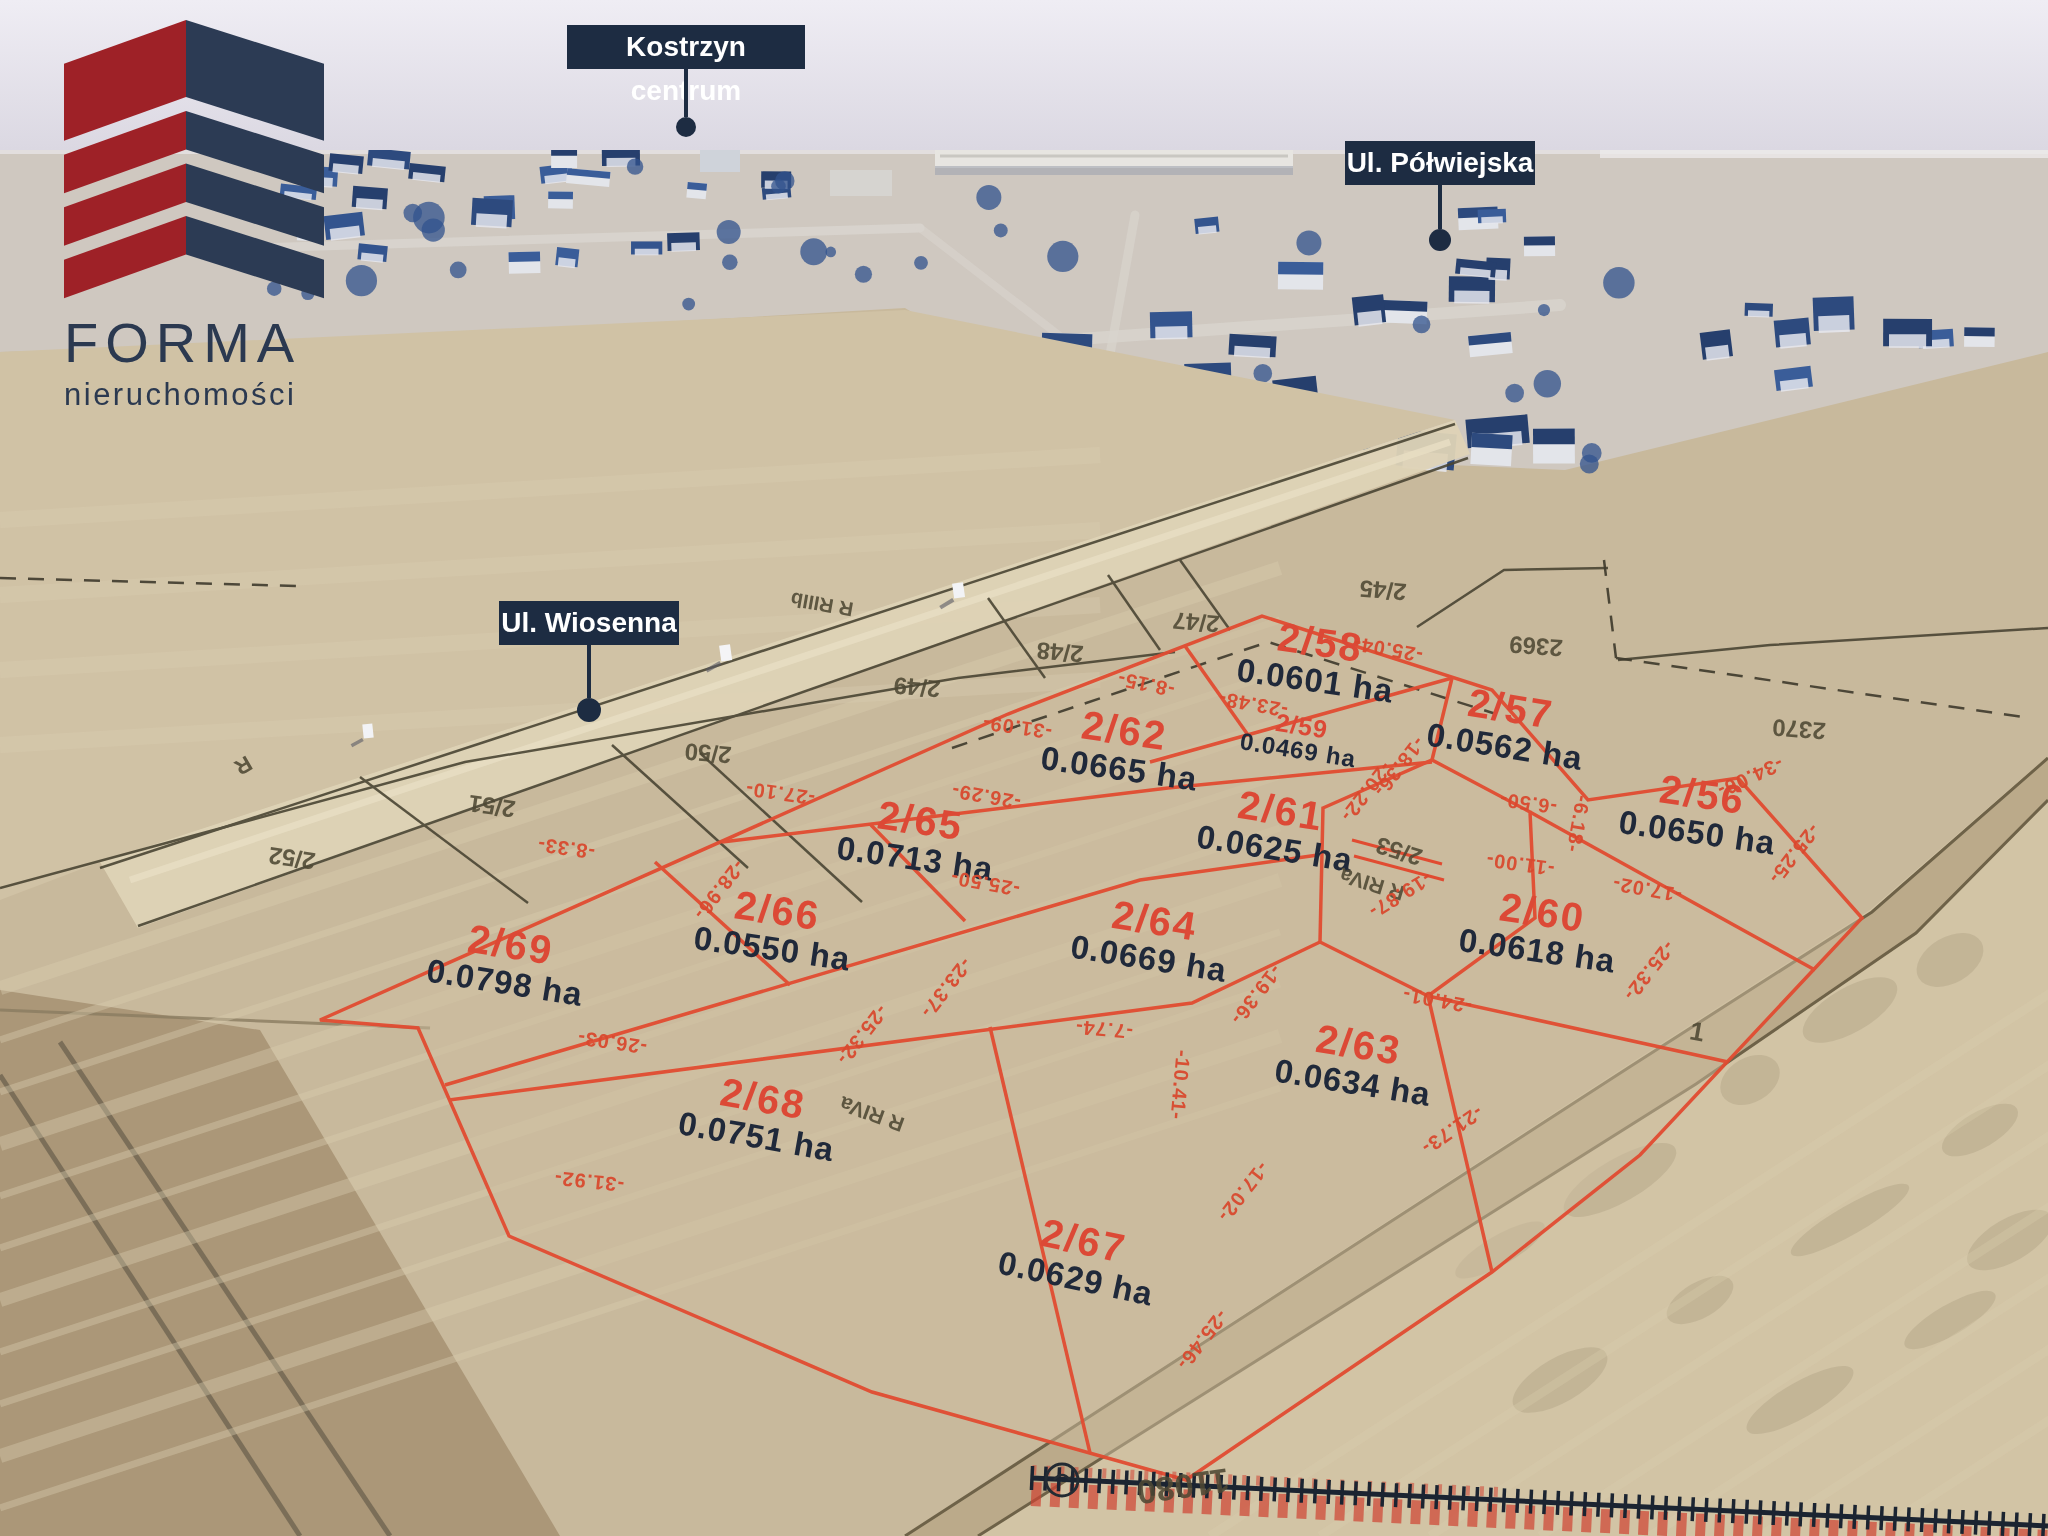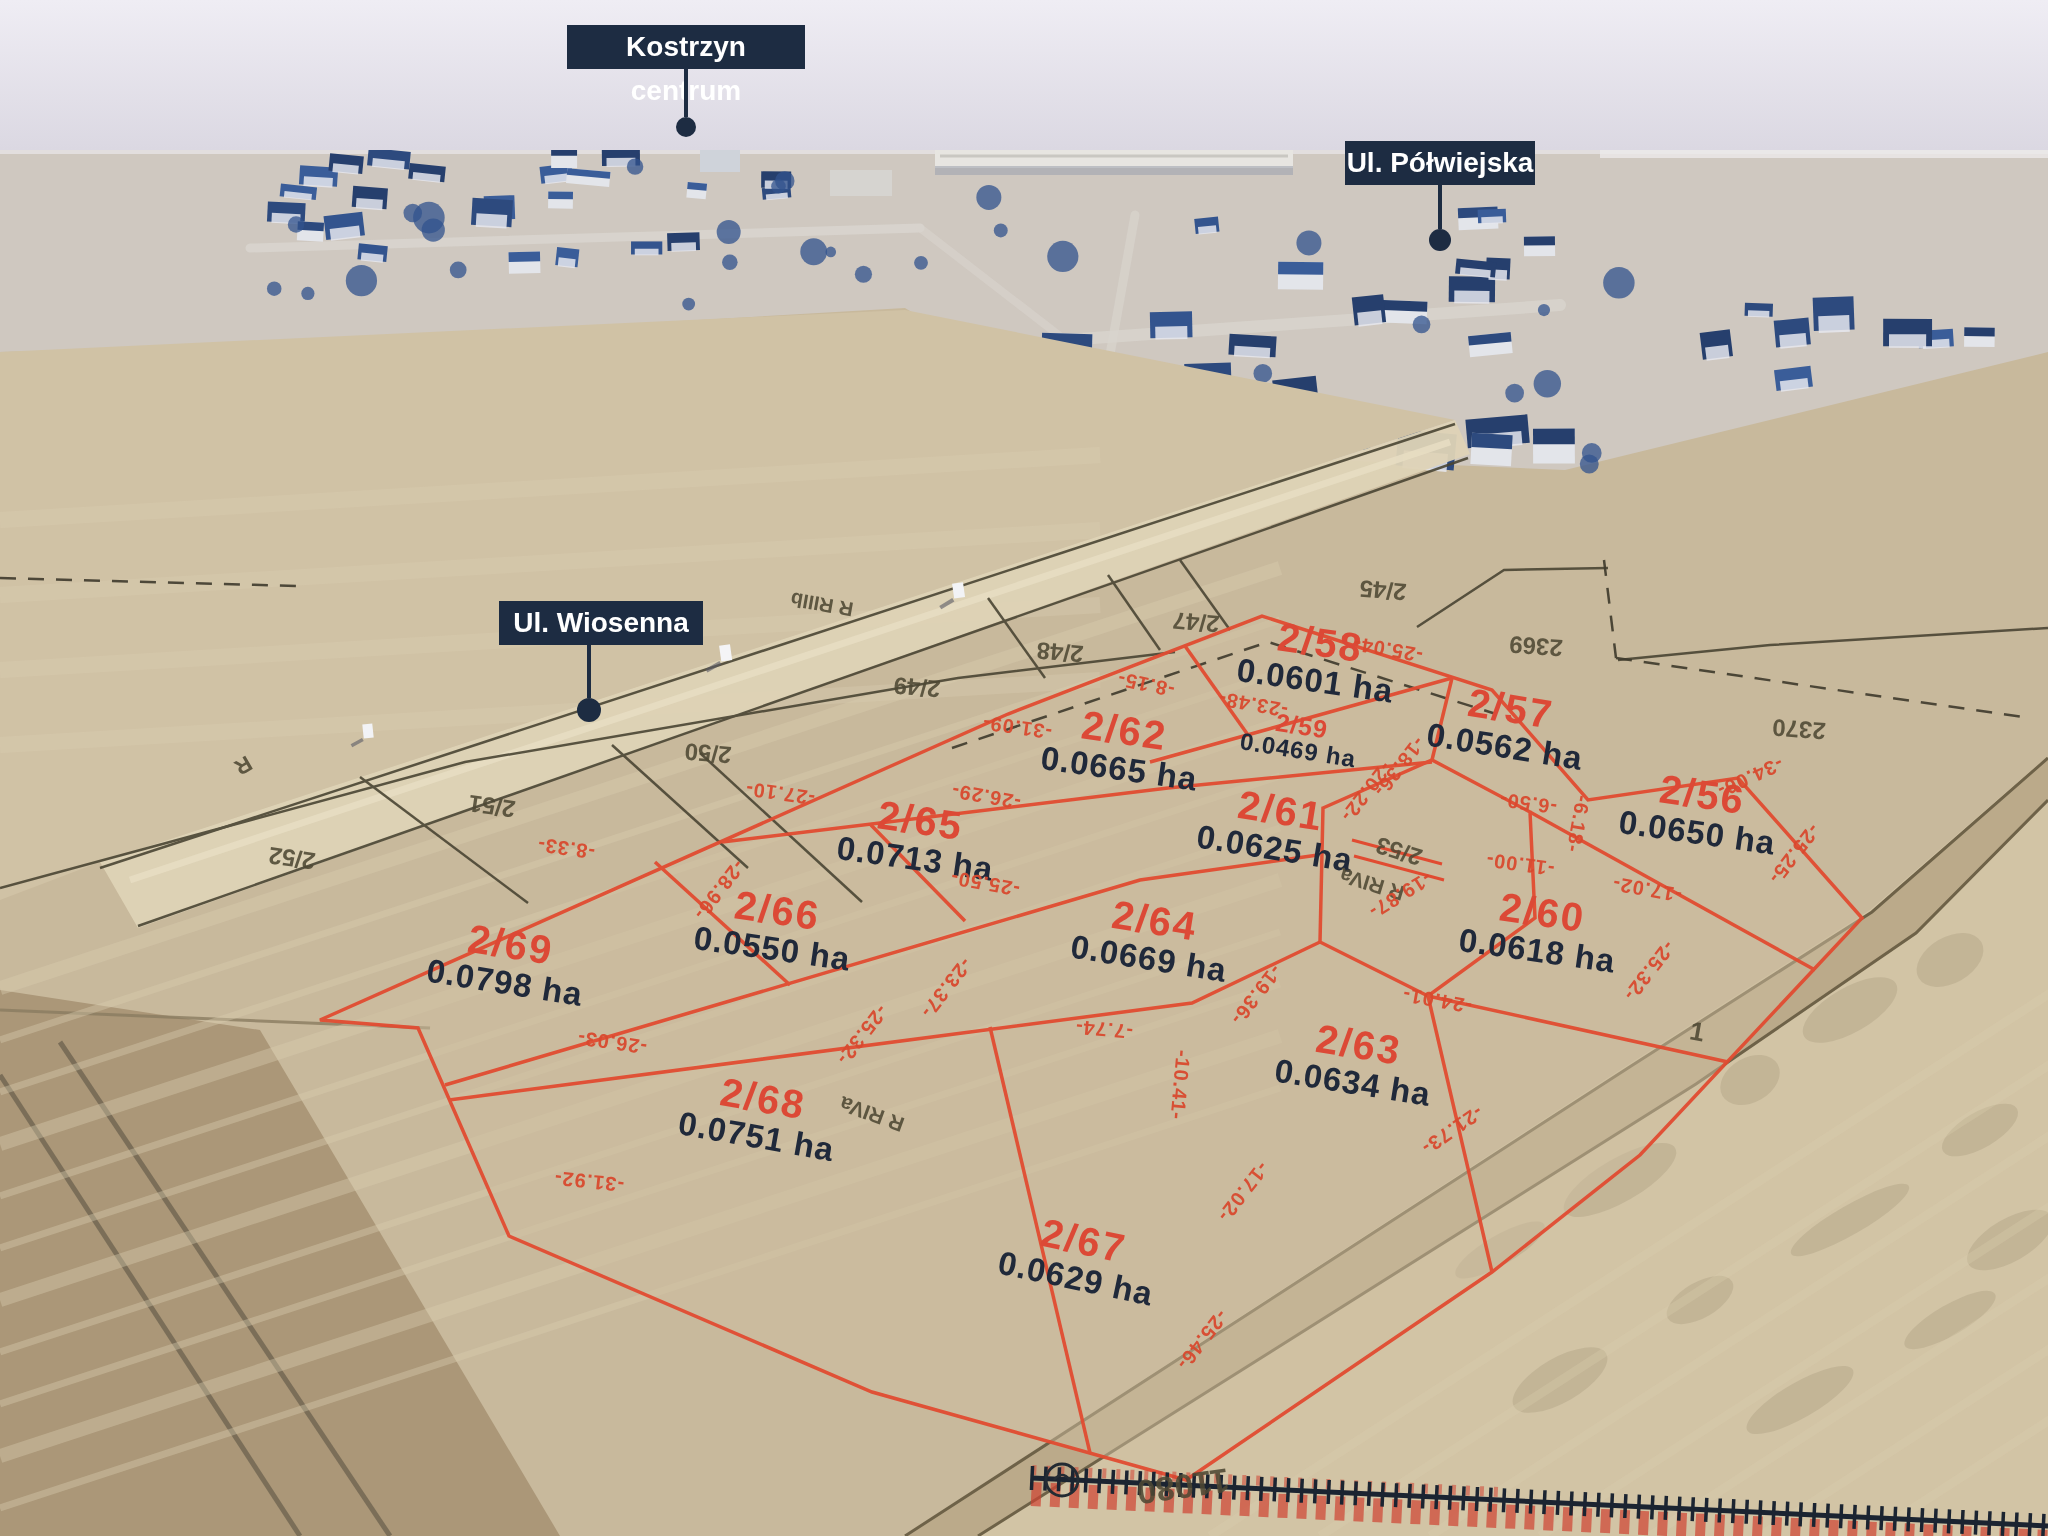--- a/index.html
+++ b/index.html
@@ -528,20 +528,34 @@
           <rect x="953" y="583" width="11" height="15" fill="#f2f3f6"></rect>
           <path d="M952,599 L938,605" stroke="#5a5a66" stroke-width="4" opacity="0.6"></path>
         </g>
       <g transform="rotate(-6 368 731)">
           <rect x="363" y="724" width="10" height="14" fill="#f2f3f6"></rect>
           <path d="M362,739 L350,744" stroke="#5a5a66" stroke-width="3.5" opacity="0.6"></path>
         </g>
     </g>
   </svg>
 
+  <div class="logo">
+    <svg width="260" height="280" viewBox="0 0 260 320" preserveAspectRatio="none">
+      <polygon points="0,50 122,0 122,88 0,138" fill="#9e2127"></polygon>
+      <polygon points="122,0 260,50 260,138 122,88" fill="#2c3b54"></polygon>
+      <polygon points="0,154 122,104 122,148 0,198" fill="#9e2127"></polygon>
+      <polygon points="122,104 260,154 260,198 122,148" fill="#2c3b54"></polygon>
+      <polygon points="0,214 122,164 122,208 0,258" fill="#9e2127"></polygon>
+      <polygon points="122,164 260,214 260,258 122,208" fill="#2c3b54"></polygon>
+      <polygon points="0,274 122,224 122,268 0,318" fill="#9e2127"></polygon>
+      <polygon points="122,224 260,274 260,318 122,268" fill="#2c3b54"></polygon>
+    </svg>
+    <div class="logo-title">FORMA</div>
+    <div class="logo-subtitle">nieruchomości</div>
+  </div>
 
   <div id="overlay">
       <div class="plot" style="left: 1318px; top: 660px; transform: translate(-50%, -50%) rotate(8deg);">
         <div class="plot-number">2/58</div>
         <div class="plot-area">0.0601 ha</div>
       </div>
       <div class="plot small" style="left: 1300px; top: 738px; transform: translate(-50%, -50%) rotate(9deg);">
         <div class="plot-number">2/59</div>
         <div class="plot-area">0.0469 ha</div>
       </div>
@@ -638,17 +652,17 @@
       <div class="dim" style="left: 1649px; top: 971px; transform: translate(-50%, -50%) rotate(128deg);">-25.32-</div>
       <div class="dim" style="left: 1520px; top: 864px; transform: translate(-50%, -50%) rotate(188deg);">-11.00-</div>
       <div class="dim" style="left: 1750px; top: 777px; transform: translate(-50%, -50%) rotate(155deg);">-34.06-</div>
       <div class="dim" style="left: 1794px; top: 854px; transform: translate(-50%, -50%) rotate(128deg);">-25.25-</div>
       <div class="loc-box" style="left: 567px; top: 25px; width: 238px;">Kostrzyn centrum</div>
       <div class="loc-line" style="left: 684px; top: 69px; height: 48px;"></div>
       <div class="loc-dot" style="left: 676px; top: 117px; width: 20px; height: 20px;"></div>
       <div class="loc-box" style="left: 1345px; top: 141px; width: 190px;">Ul. Półwiejska</div>
       <div class="loc-line" style="left: 1438px; top: 185px; height: 44px;"></div>
       <div class="loc-dot" style="left: 1429px; top: 229px; width: 22px; height: 22px;"></div>
-      <div class="loc-box" style="left: 499px; top: 601px; width: 204px;">Ul. Wiosenna</div>
+      <div class="loc-box" style="left: 499px; top: 601px; width: 180px;">Ul. Wiosenna</div>
       <div class="loc-line" style="left: 587px; top: 645px; height: 53px;"></div>
       <div class="loc-dot" style="left: 577px; top: 698px; width: 24px; height: 24px;"></div>
     </div>
 </div>
 
 </body></html>

